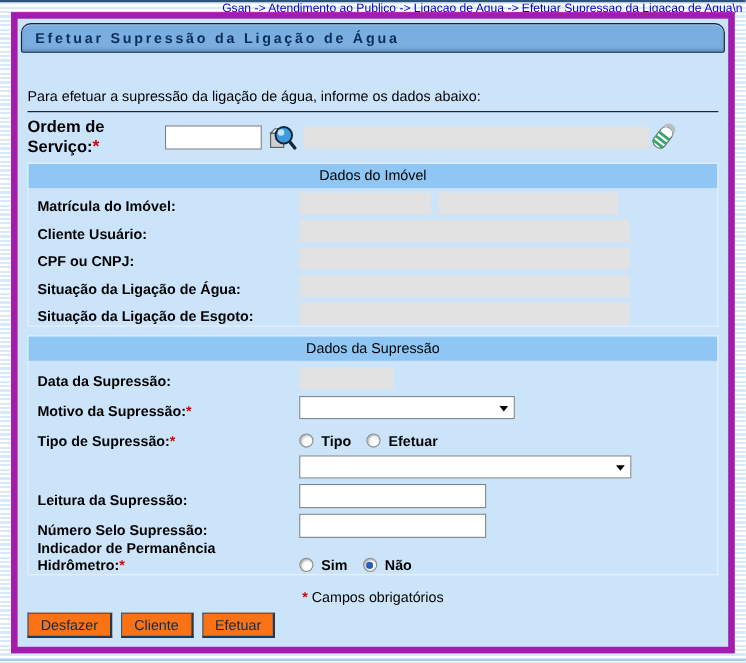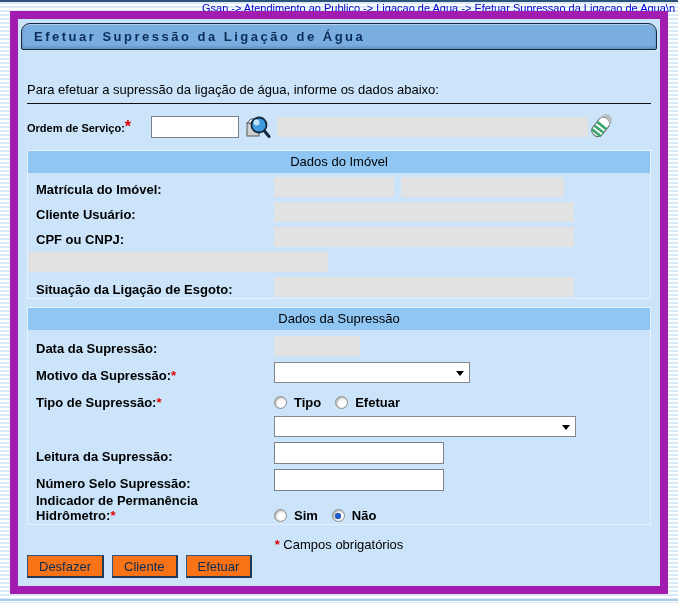--- a/index.html
+++ b/index.html
@@ -9,35 +9,35 @@
     background:repeating-linear-gradient(to bottom, #ffffff 0px, #ffffff 2px, #d9e9f7 2px, #d9e9f7 4px);
     position:relative;
   }
   .top-line { position:absolute; top:0; left:0; width:100%; height:2px; background:#2f5378; }
   .bottom-line { position:absolute; bottom:2px; left:0; width:100%; height:2px; background:#a9cbe7; }
   .breadcrumb {
     position:absolute; top:2px; right:3px; font-size:11px; color:#0000d4; white-space:nowrap;
   }
   .panel {
     position:absolute; left:10px; top:11px; width:658px; height:583px;
-    background:#cbe4fa; border:8px solid #a21caf;
+    background:#cbe4fa; border:6px solid #a21caf;
   }
   .title-bar {
     margin:4px 3px 0 3px; height:27px; background:#7baee0;
     border:1px solid #13273d; border-radius:9px 9px 2px 2px;
     box-shadow:inset 0 1px 0 rgba(255,255,255,.45), inset 0 -2px 3px rgba(20,40,70,.25);
   }
   .title-bar span {
     display:block; line-height:26px; padding-left:12px;
     font-size:13px; font-weight:bold; letter-spacing:2.5px; color:#0a2e5a;
   }
   .intro { margin:32px 9px 6px 9px; font-size:13px; color:#000; }
   .divider { margin:6px 9px 4px 9px; border:none; border-top:1px solid #101010; height:0; }
   .row-ordem { display:flex; align-items:center; margin:8px 9px 8px 9px; height:30px; }
-  .lbl { font-size:11px; font-weight:bold; color:#000; }
+  .lbl { font-size:15px; font-weight:bold; color:#000; }
   .req { color:#e00000; font-weight:bold; }
   .row-ordem .lbl-wrap { width:131px; }
   .inp { background:#fff; border:1px solid #7b828c; height:22px; font-size:13px; padding:0 3px; font-family:"Liberation Sans",sans-serif; }
   .inp-ordem { width:88px; }
   .icon-btn { margin-left:5px; cursor:pointer; display:inline-block; line-height:0; }
   .ro-field { background:#e2e2e2; height:20px; }
   .ordem-display { width:328px; margin-left:6px; }
   .eraser-wrap { margin-left:auto; margin-right:38px; }
   .section { margin:8px 9px; border:1px solid #e9f2fc; background:#cbe4fa; }
   .section-header {
@@ -133,20 +133,21 @@
     </div>
     <div class="frow">
       <span class="lbl-col">Cliente Usuário:</span>
       <div class="ro-field fld-wide"></div>
     </div>
     <div class="frow">
       <span class="lbl-col">CPF ou CNPJ:</span>
       <div class="ro-field fld-wide"></div>
     </div>
     <div class="frow">
+      <span class="lbl-col">Situação da Ligação de Água:</span>
       <div class="ro-field fld-wide"></div>
     </div>
     <div class="frow">
       <span class="lbl-col">Situação da Ligação de Esgoto:</span>
       <div class="ro-field fld-wide"></div>
     </div>
   </div>
 
   <div class="section">
     <div class="section-header">Dados da Supressão</div>

